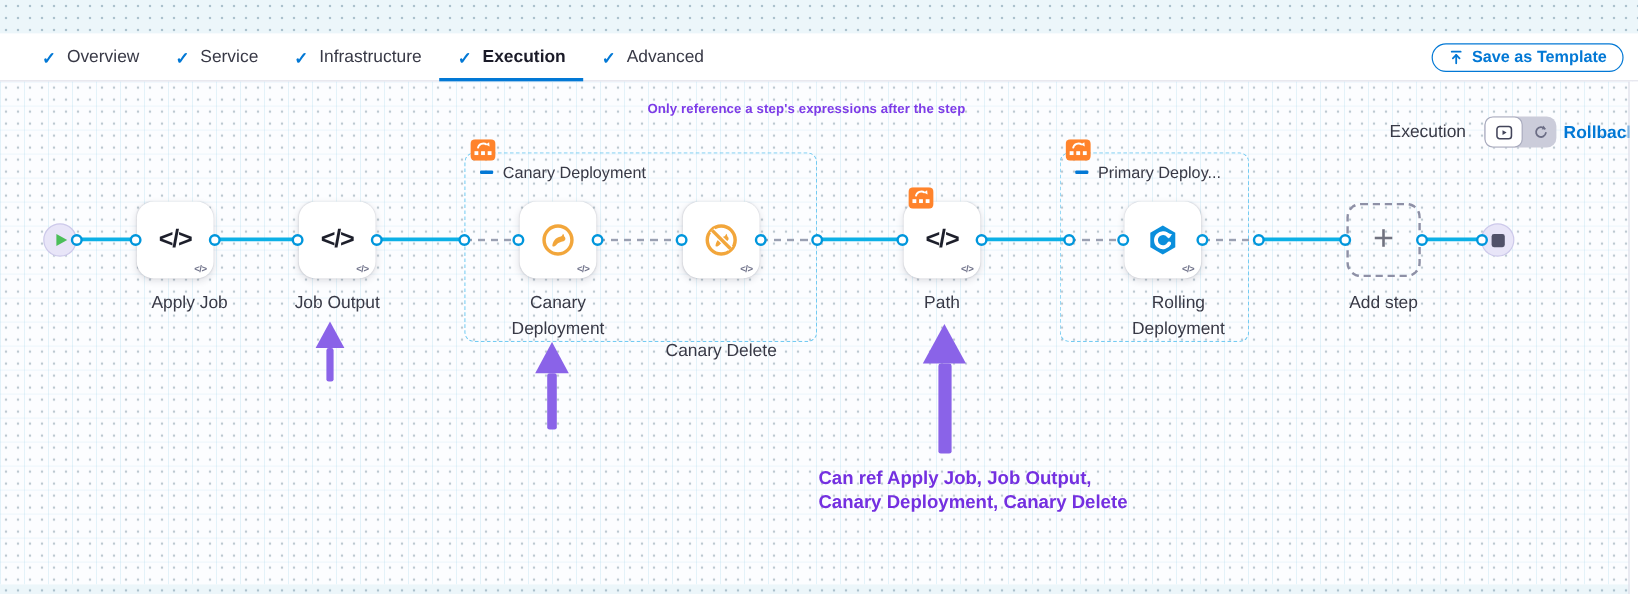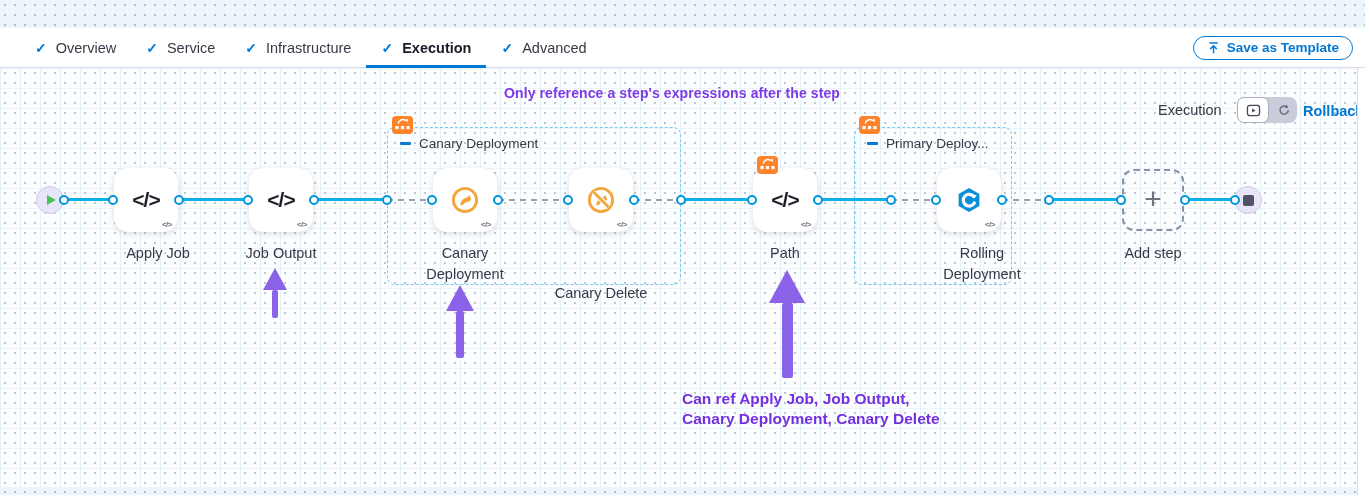--- a/index.html
+++ b/index.html
@@ -32,21 +32,21 @@
     background-color:#fcfdff;
     background-image:
       linear-gradient(to right, rgba(165,215,235,.28) 1px, transparent 1px),
       linear-gradient(to bottom, rgba(165,215,235,.20) 1px, transparent 1px),
       radial-gradient(circle, rgba(125,148,163,.5) 1px, transparent 1.35px);
     background-size:20px 20px,20px 20px,10px 10px;}
   .right-divider{position:absolute;left:1357px;top:68px;width:1px;height:427px;background:#dcdde8;}
   .right-gutter{position:absolute;left:1358px;top:68px;width:7px;height:427px;background:#fff;}
 
   .canvas-title{position:absolute;top:17px;left:0;width:1344px;text-align:center;
-    font-size:14px;font-weight:700;color:#7d3be8;letter-spacing:.1px;}
+    font-size:11px;font-weight:700;color:#7d3be8;letter-spacing:.1px;}
 
   
   .mode-label{position:absolute;left:1158px;top:34px;font-size:14.5px;color:#383946;}
   .mode-toggle{position:absolute;left:1237px;top:29px;width:60px;height:26px;background:#cbccda;
     border-radius:8px;display:flex;align-items:center;padding:0;cursor:pointer;}
   .seg{display:flex;align-items:center;justify-content:center;height:100%;}
   .seg-exec{width:32px;background:#fff;border:1px solid #a9abbe;border-radius:7px;box-sizing:border-box;}
   .seg-roll{flex:1;}
   .rollback-link{position:absolute;left:1303px;top:35px;font-size:14.5px;font-weight:600;color:#0278d5;cursor:pointer;}
 
@@ -162,21 +162,21 @@
           <path d="M6.2 7.6 A4.6 4.6 0 0 1 13.6 4.6" fill="none" stroke="#fff" stroke-width="1.5"></path>
           <path d="M15.6 2.6 L16 6 L12.8 4.4 Z" fill="#fff"></path>
         </svg>
       </div>
       <div class="group-header">
         <span class="collapse-bar"></span>
         <span class="group-title">Canary Deployment</span>
       </div>
     </div>
 
-    <div class="group" style="left:854px;width:158px;text-align:right;">
+    <div class="group" style="left:883px;width:158px;text-align:right;">
       <div class="group-badge badge-primary">
         <svg width="21" height="18" viewBox="0 0 21 18">
           <rect x="0" y="0" width="21" height="18" rx="4" fill="#ff832b"></rect>
           <rect x="3.4" y="10" width="3.2" height="3.2" fill="#fff"></rect>
           <rect x="8.9" y="10" width="3.2" height="3.2" fill="#fff"></rect>
           <rect x="14.4" y="10" width="3.2" height="3.2" fill="#fff"></rect>
           <path d="M6.2 7.6 A4.6 4.6 0 0 1 13.6 4.6" fill="none" stroke="#fff" stroke-width="1.5"></path>
           <path d="M15.6 2.6 L16 6 L12.8 4.4 Z" fill="#fff"></path>
         </svg>
       </div>

